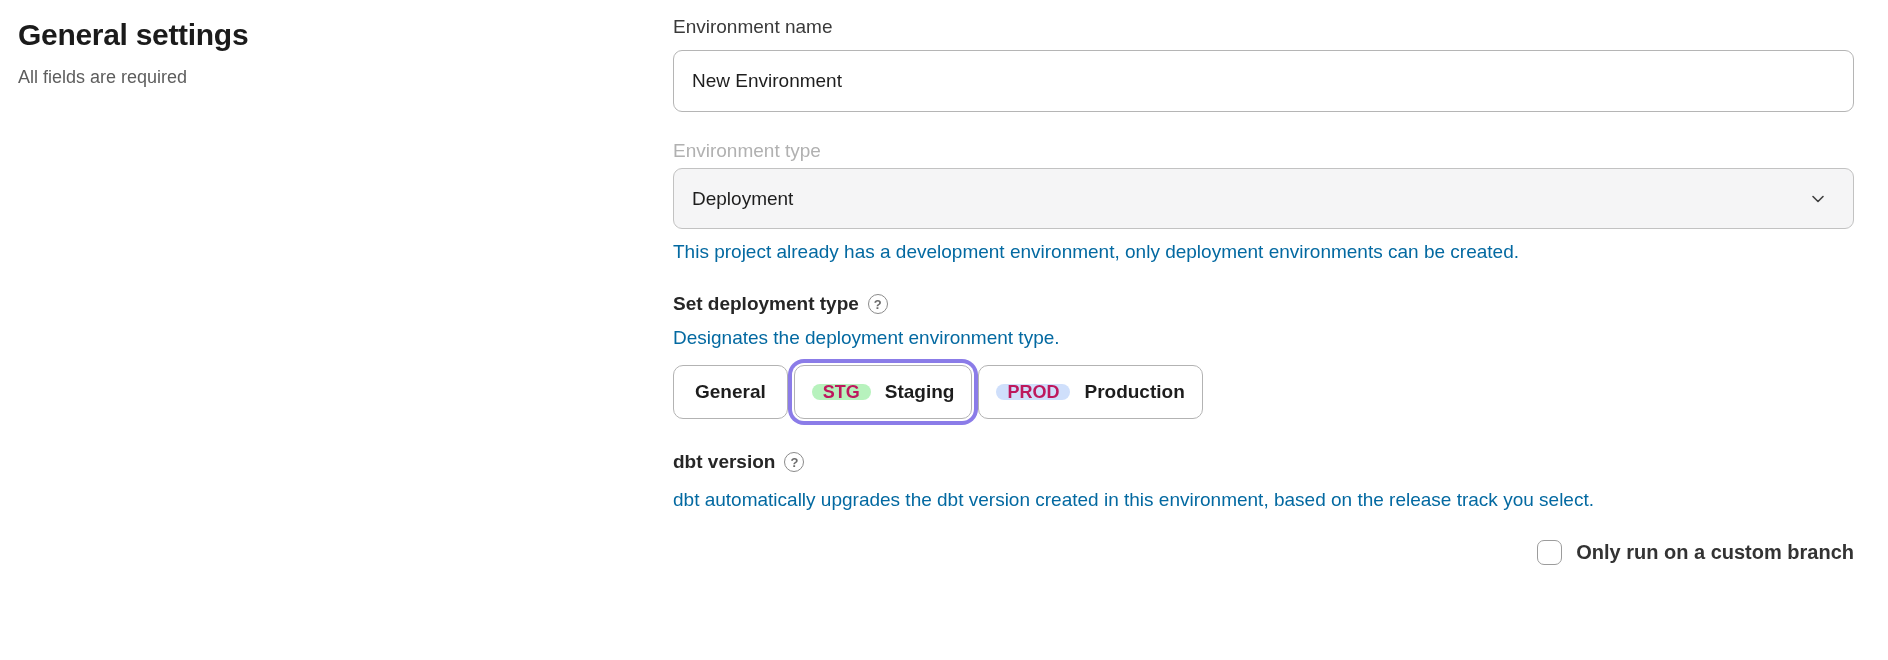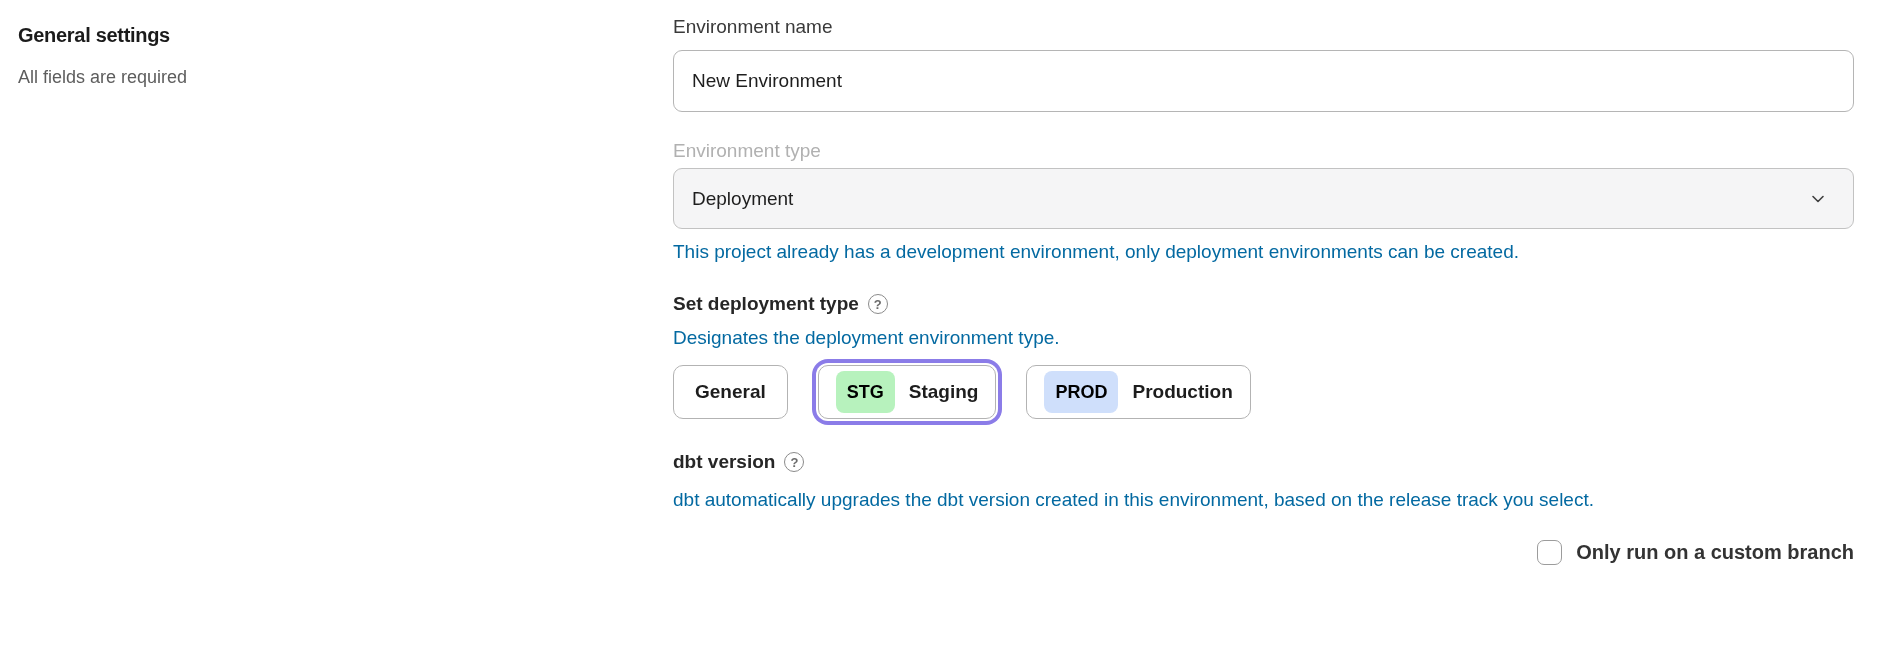--- a/index.html
+++ b/index.html
@@ -7,21 +7,21 @@
     width: 1888px; height: 660px;
     background: #ffffff;
     font-family: "Liberation Sans", "DejaVu Sans", sans-serif;
     overflow: hidden;
     position: relative;
   }
 
   
   .page-head { position: absolute; left: 18px; top: 16px; width: 560px; }
   .page-title {
-    font-size: 20px; font-weight: 700; color: #1b1b1b;
+    font-size: 30px; font-weight: 700; color: #1b1b1b;
     letter-spacing: -0.3px; line-height: 38px;
   }
   .page-subtitle {
     margin-top: 11px; font-size: 18px; font-weight: 400;
     color: #5d5d5d; line-height: 24px;
   }
 
   
   .form-col { position: absolute; left: 673px; top: 14px; width: 1181px; }
 
@@ -64,35 +64,35 @@
 
   .help-icon {
     width: 20px; height: 20px; margin-left: 9px;
     border: 1.5px solid #8b8b8b; border-radius: 50%;
     display: inline-flex; align-items: center; justify-content: center;
     font-size: 13px; font-weight: 600; color: #6b6b6b;
     line-height: 1; flex: 0 0 auto; cursor: pointer;
   }
 
   
-  .btn-row { margin-top: 14px; display: flex; align-items: center; gap: 30px; }
+  .btn-row { margin-top: 14px; display: flex; align-items: center; gap: 6px; }
   .type-btn {
     height: 54px; border: 1px solid #b3b3b3; border-radius: 10px;
     background: #ffffff; display: inline-flex; align-items: center;
     gap: 14px; padding: 0 21px; cursor: pointer;
     font-family: inherit; font-size: 19px; font-weight: 600; color: #1d1d1d;
   }
   .type-btn.has-badge { padding: 0 17px; }
   .type-btn.selected {
     box-shadow: 0 0 0 2px #ffffff, 0 0 0 6px var(--accent-ring, #8b7ce8);
   }
   .badge {
     display: inline-flex; align-items: center; justify-content: center;
-    height: 42px; padding: 0 11px; border-radius: 8px;
-    font-size: 18px; font-weight: 600; color: #000000;
+    height: 16px; padding: 0 11px; border-radius: 8px;
+    font-size: 18px; font-weight: 600; color: #be185d;
   }
   .badge.stg  { background: var(--staging-badge-bg, #b7f2bd); }
   .badge.prod { background: var(--production-badge-bg, #cfdffb); }
 
   
   .checkbox-row { margin-top: 26px; display: flex; align-items: center; justify-content: flex-end; }
   .checkbox {
     width: 25px; height: 25px; border: 1.5px solid #9c9c9c;
     border-radius: 7px; background: #ffffff; cursor: pointer; flex: 0 0 auto;
   }

